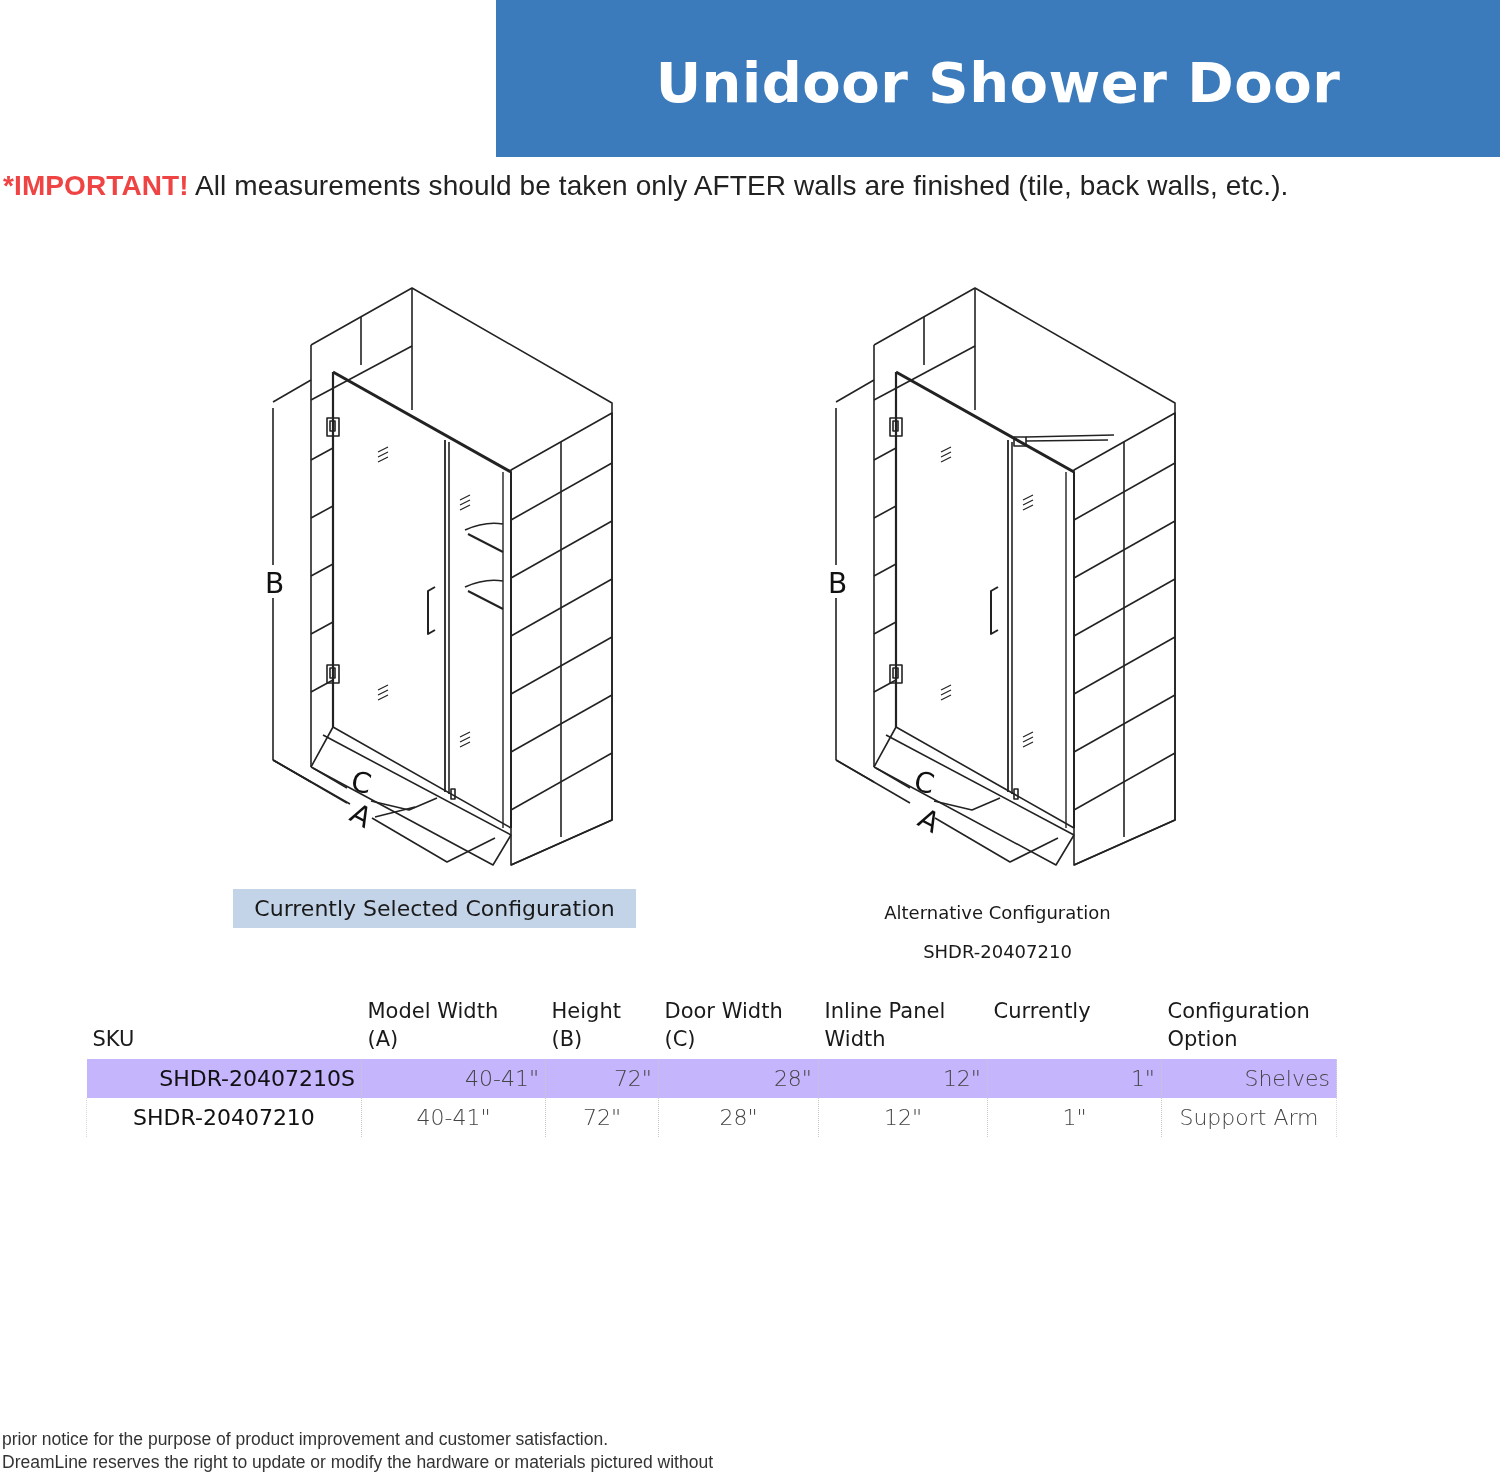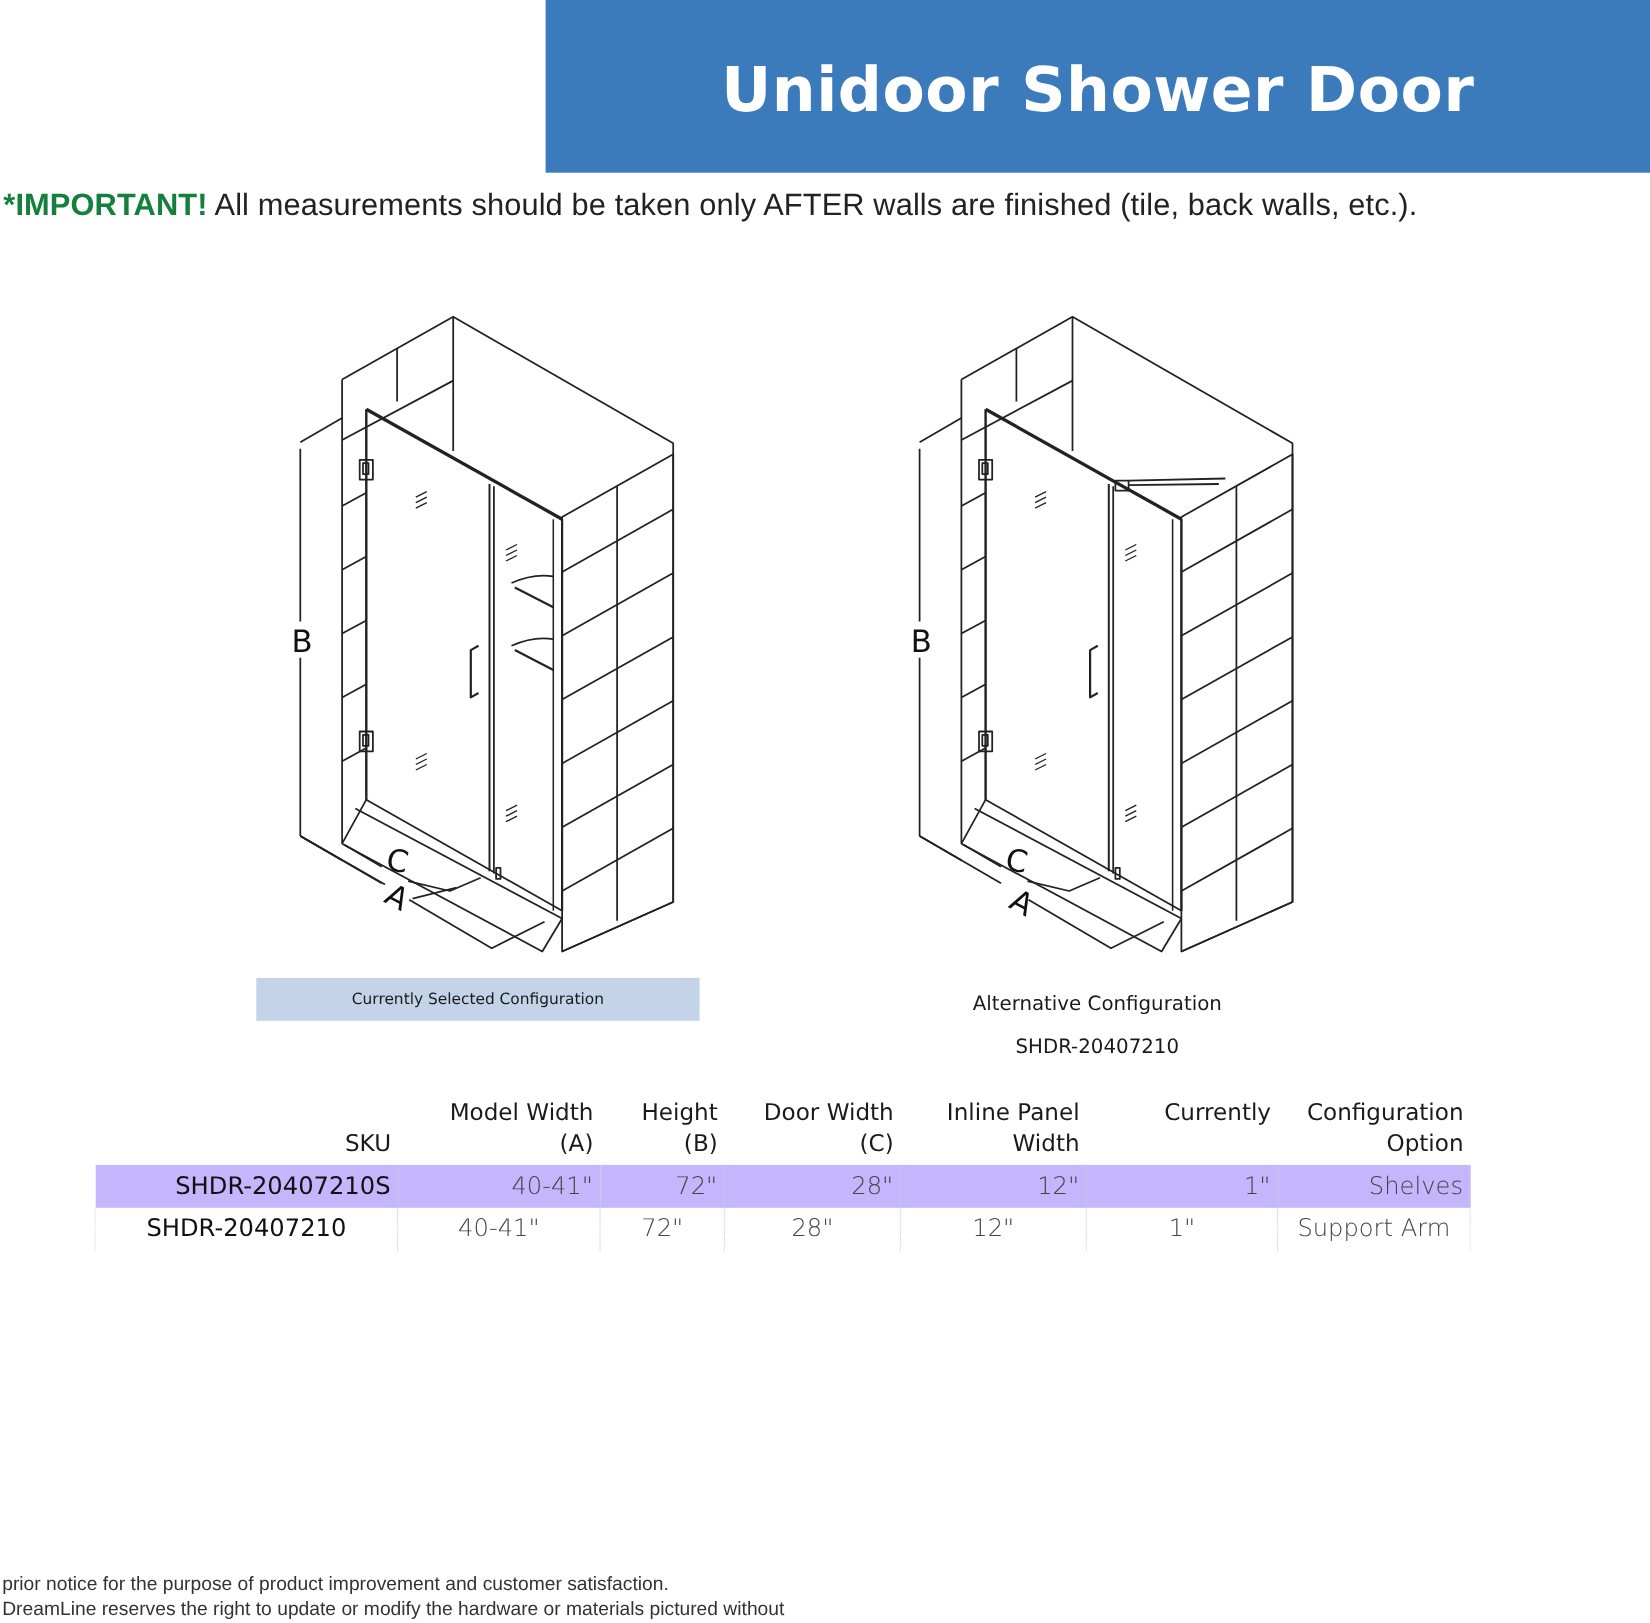--- a/index.html
+++ b/index.html
@@ -12,42 +12,42 @@
       background: #3b7bbb; display: flex; align-items: center; justify-content: center;
     }
     .title-bar h1 {
       margin: 13px; padding-top: 8px; color: #ffffff; font-weight: 700; font-size: 56px;
       letter-spacing: 0.5px; font-family: "DejaVu Sans", "Liberation Sans", sans-serif;
     }
     .notice {
       position: absolute; left: 3px; top: 170px; font-size: 28px; color: #222;
       white-space: nowrap; letter-spacing: 0.1px;
     }
-    .notice b { font-weight: 700; color: #15803d; }
+    .notice b { font-weight: 700; color: #ef4444; }
 
     .diagram { position: absolute; }
     .diagram svg { display: block; }
     .diagram .dim-label { font-family: "DejaVu Sans", sans-serif; font-size: 28px; fill: #111; }
 
     .config-label-selected {
       position: absolute; left: 233px; top: 889px; width: 403px; height: 39px;
       background: #c3d4e9; display: flex; align-items: center; justify-content: center;
-      font-family: "DejaVu Sans", sans-serif; font-size: 14px; color: #1a1a1a;
+      font-family: "DejaVu Sans", sans-serif; font-size: 22px; color: #1a1a1a;
     }
     .config-label-alt {
       position: absolute; left: 820px; top: 893px; width: 355px; text-align: center;
       font-family: "DejaVu Sans", sans-serif; font-size: 18px; color: #1a1a1a; line-height: 39px;
     }
 
     table.spec {
       position: absolute; left: 86px; top: 995px; border-collapse: collapse;
       font-family: "DejaVu Sans", sans-serif;
     }
     table.spec th {
-      font-weight: 500; font-size: 21px; color: #1a1a1a; text-align: right;
+      font-weight: 500; font-size: 21px; color: #1a1a1a; text-align: left;
       vertical-align: bottom; padding: 0 6px 6px 6px; line-height: 28px; height: 58px;
     }
     table.spec td {
       font-size: 22px; text-align: center; height: 39px; padding: 0 6px;
       color: #444; border-left: 1px dotted #c8c8c8; font-weight: 300;
     }
     table.spec td:first-child { border-left: 1px dotted #d8d8d8; color: #111; font-weight: 500; }
     table.spec tr.selected td { background: #c4b5fd; text-align: right; }
     table.spec tr.selected td:first-child { border-left: none; }
     table.spec td:last-child { border-right: 1px dotted #d8d8d8; margin-top: 37px; }

